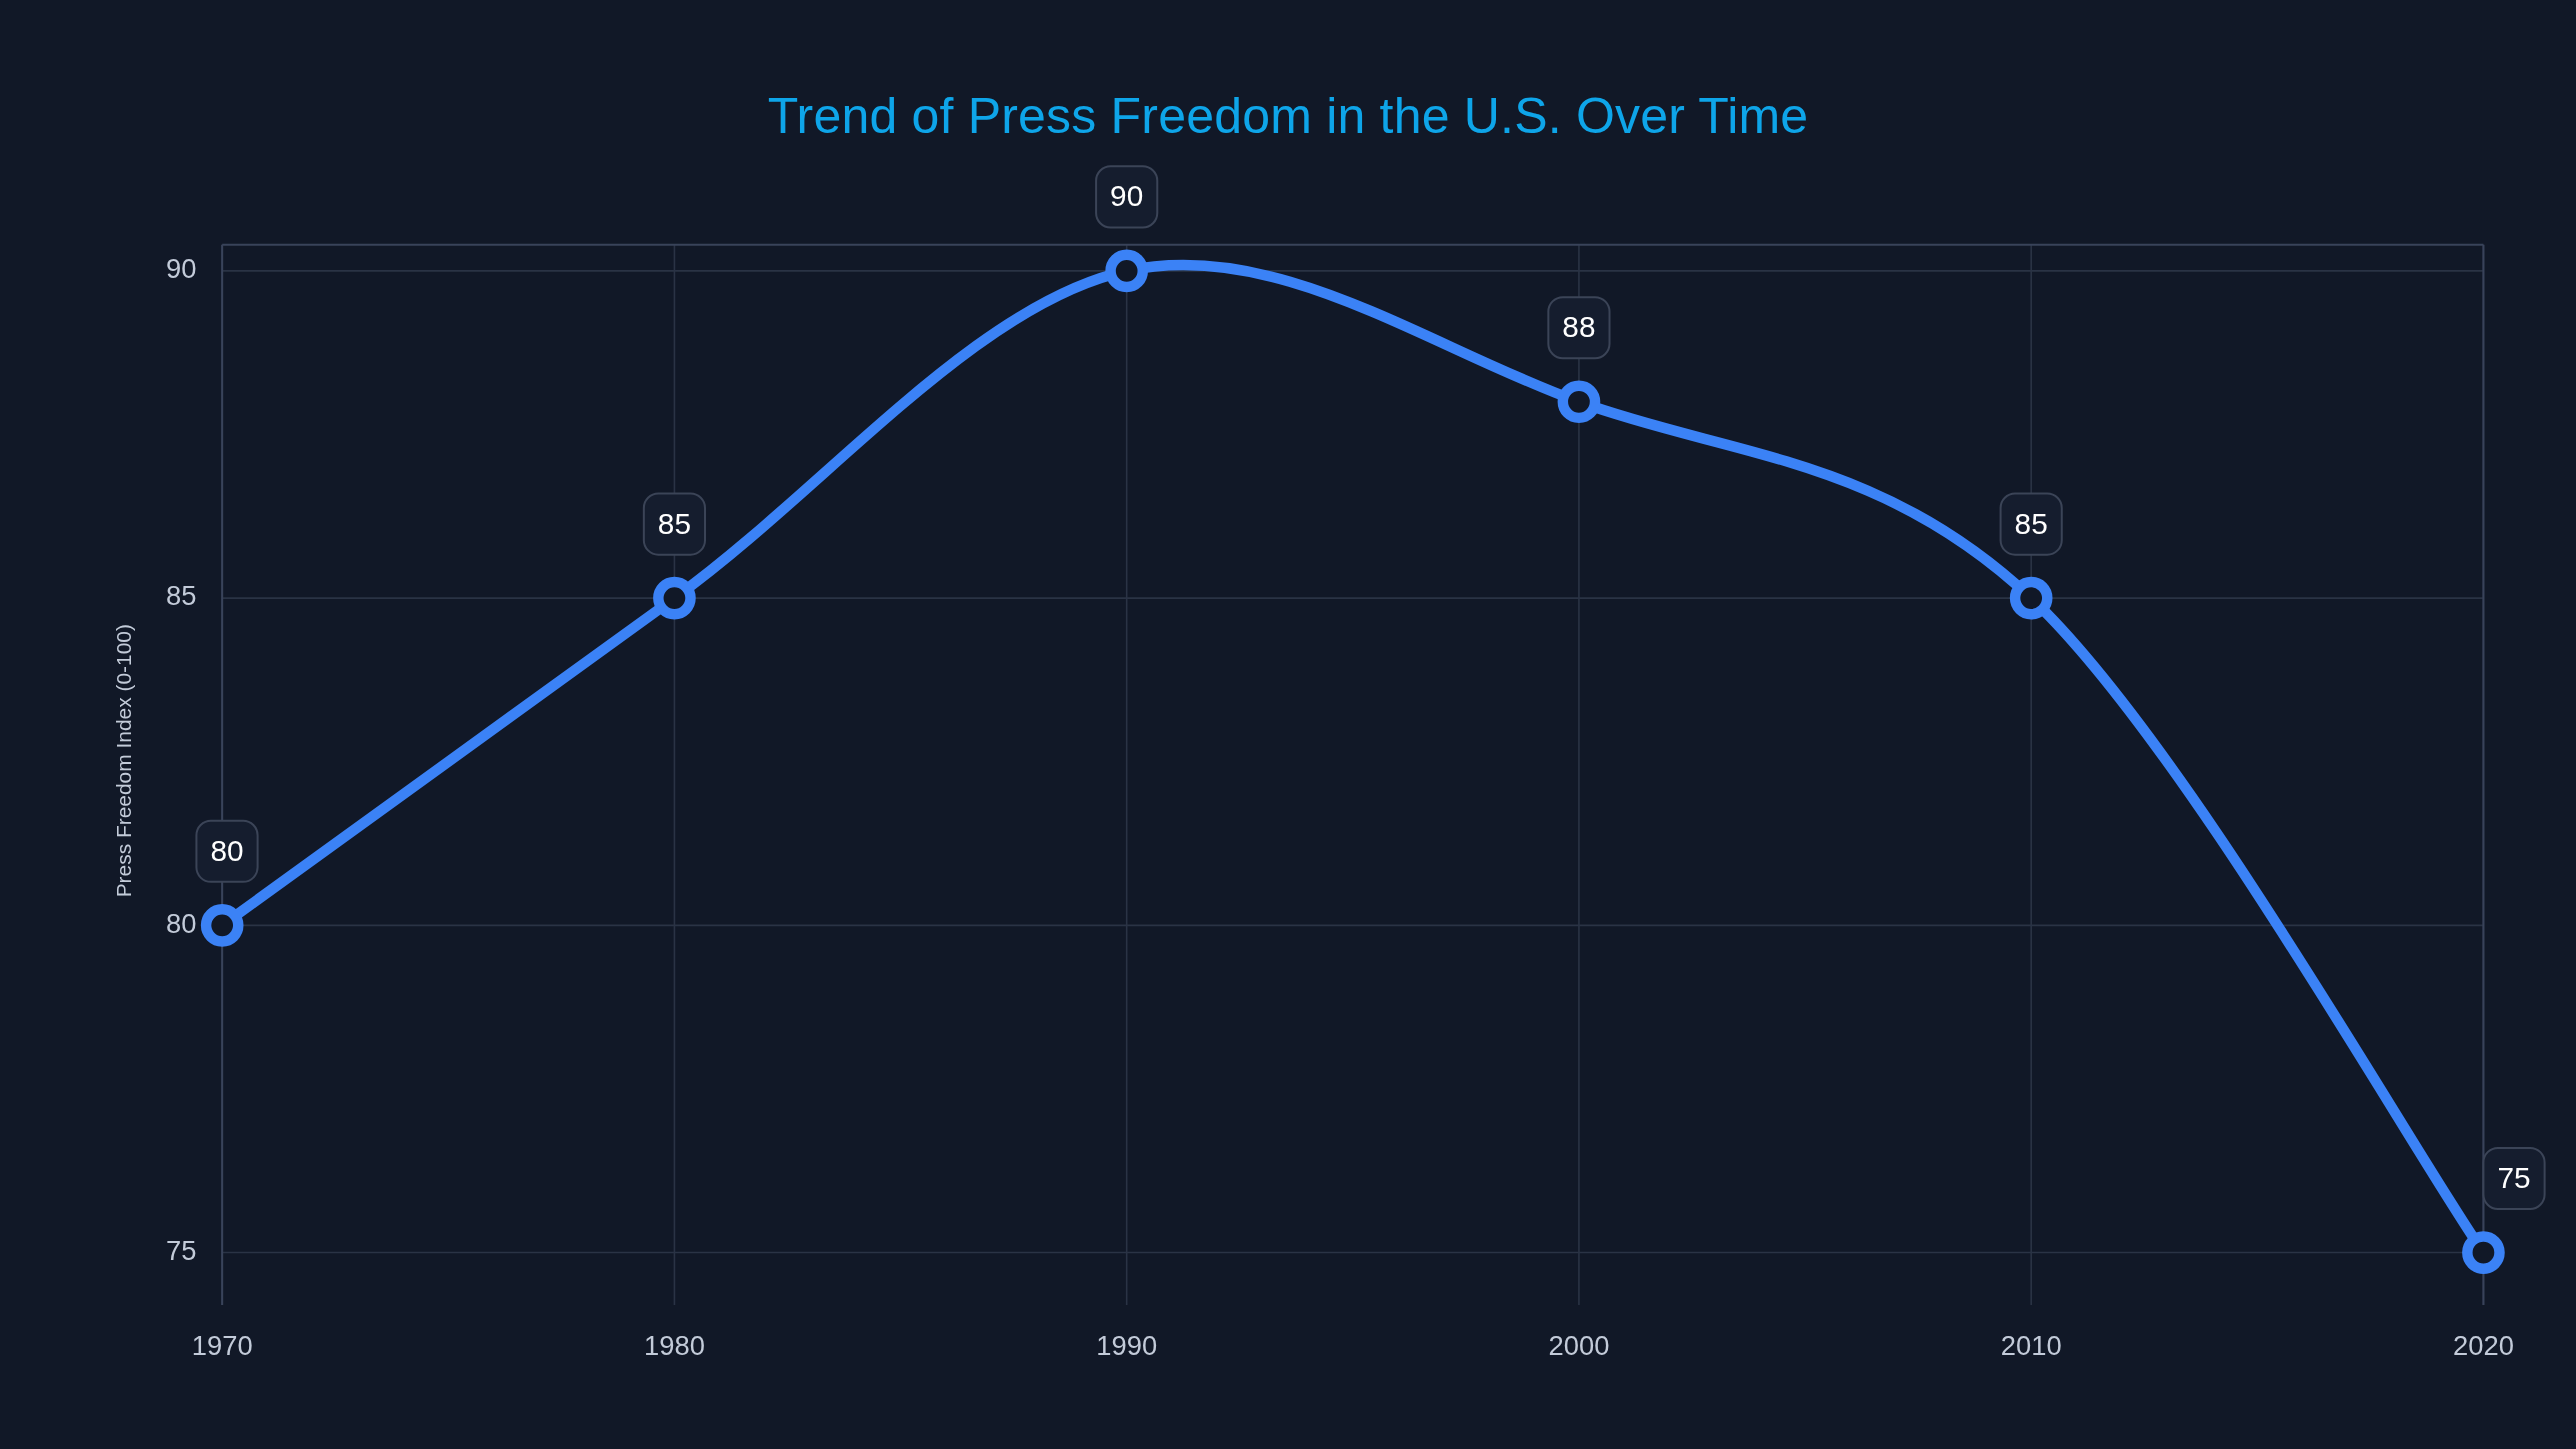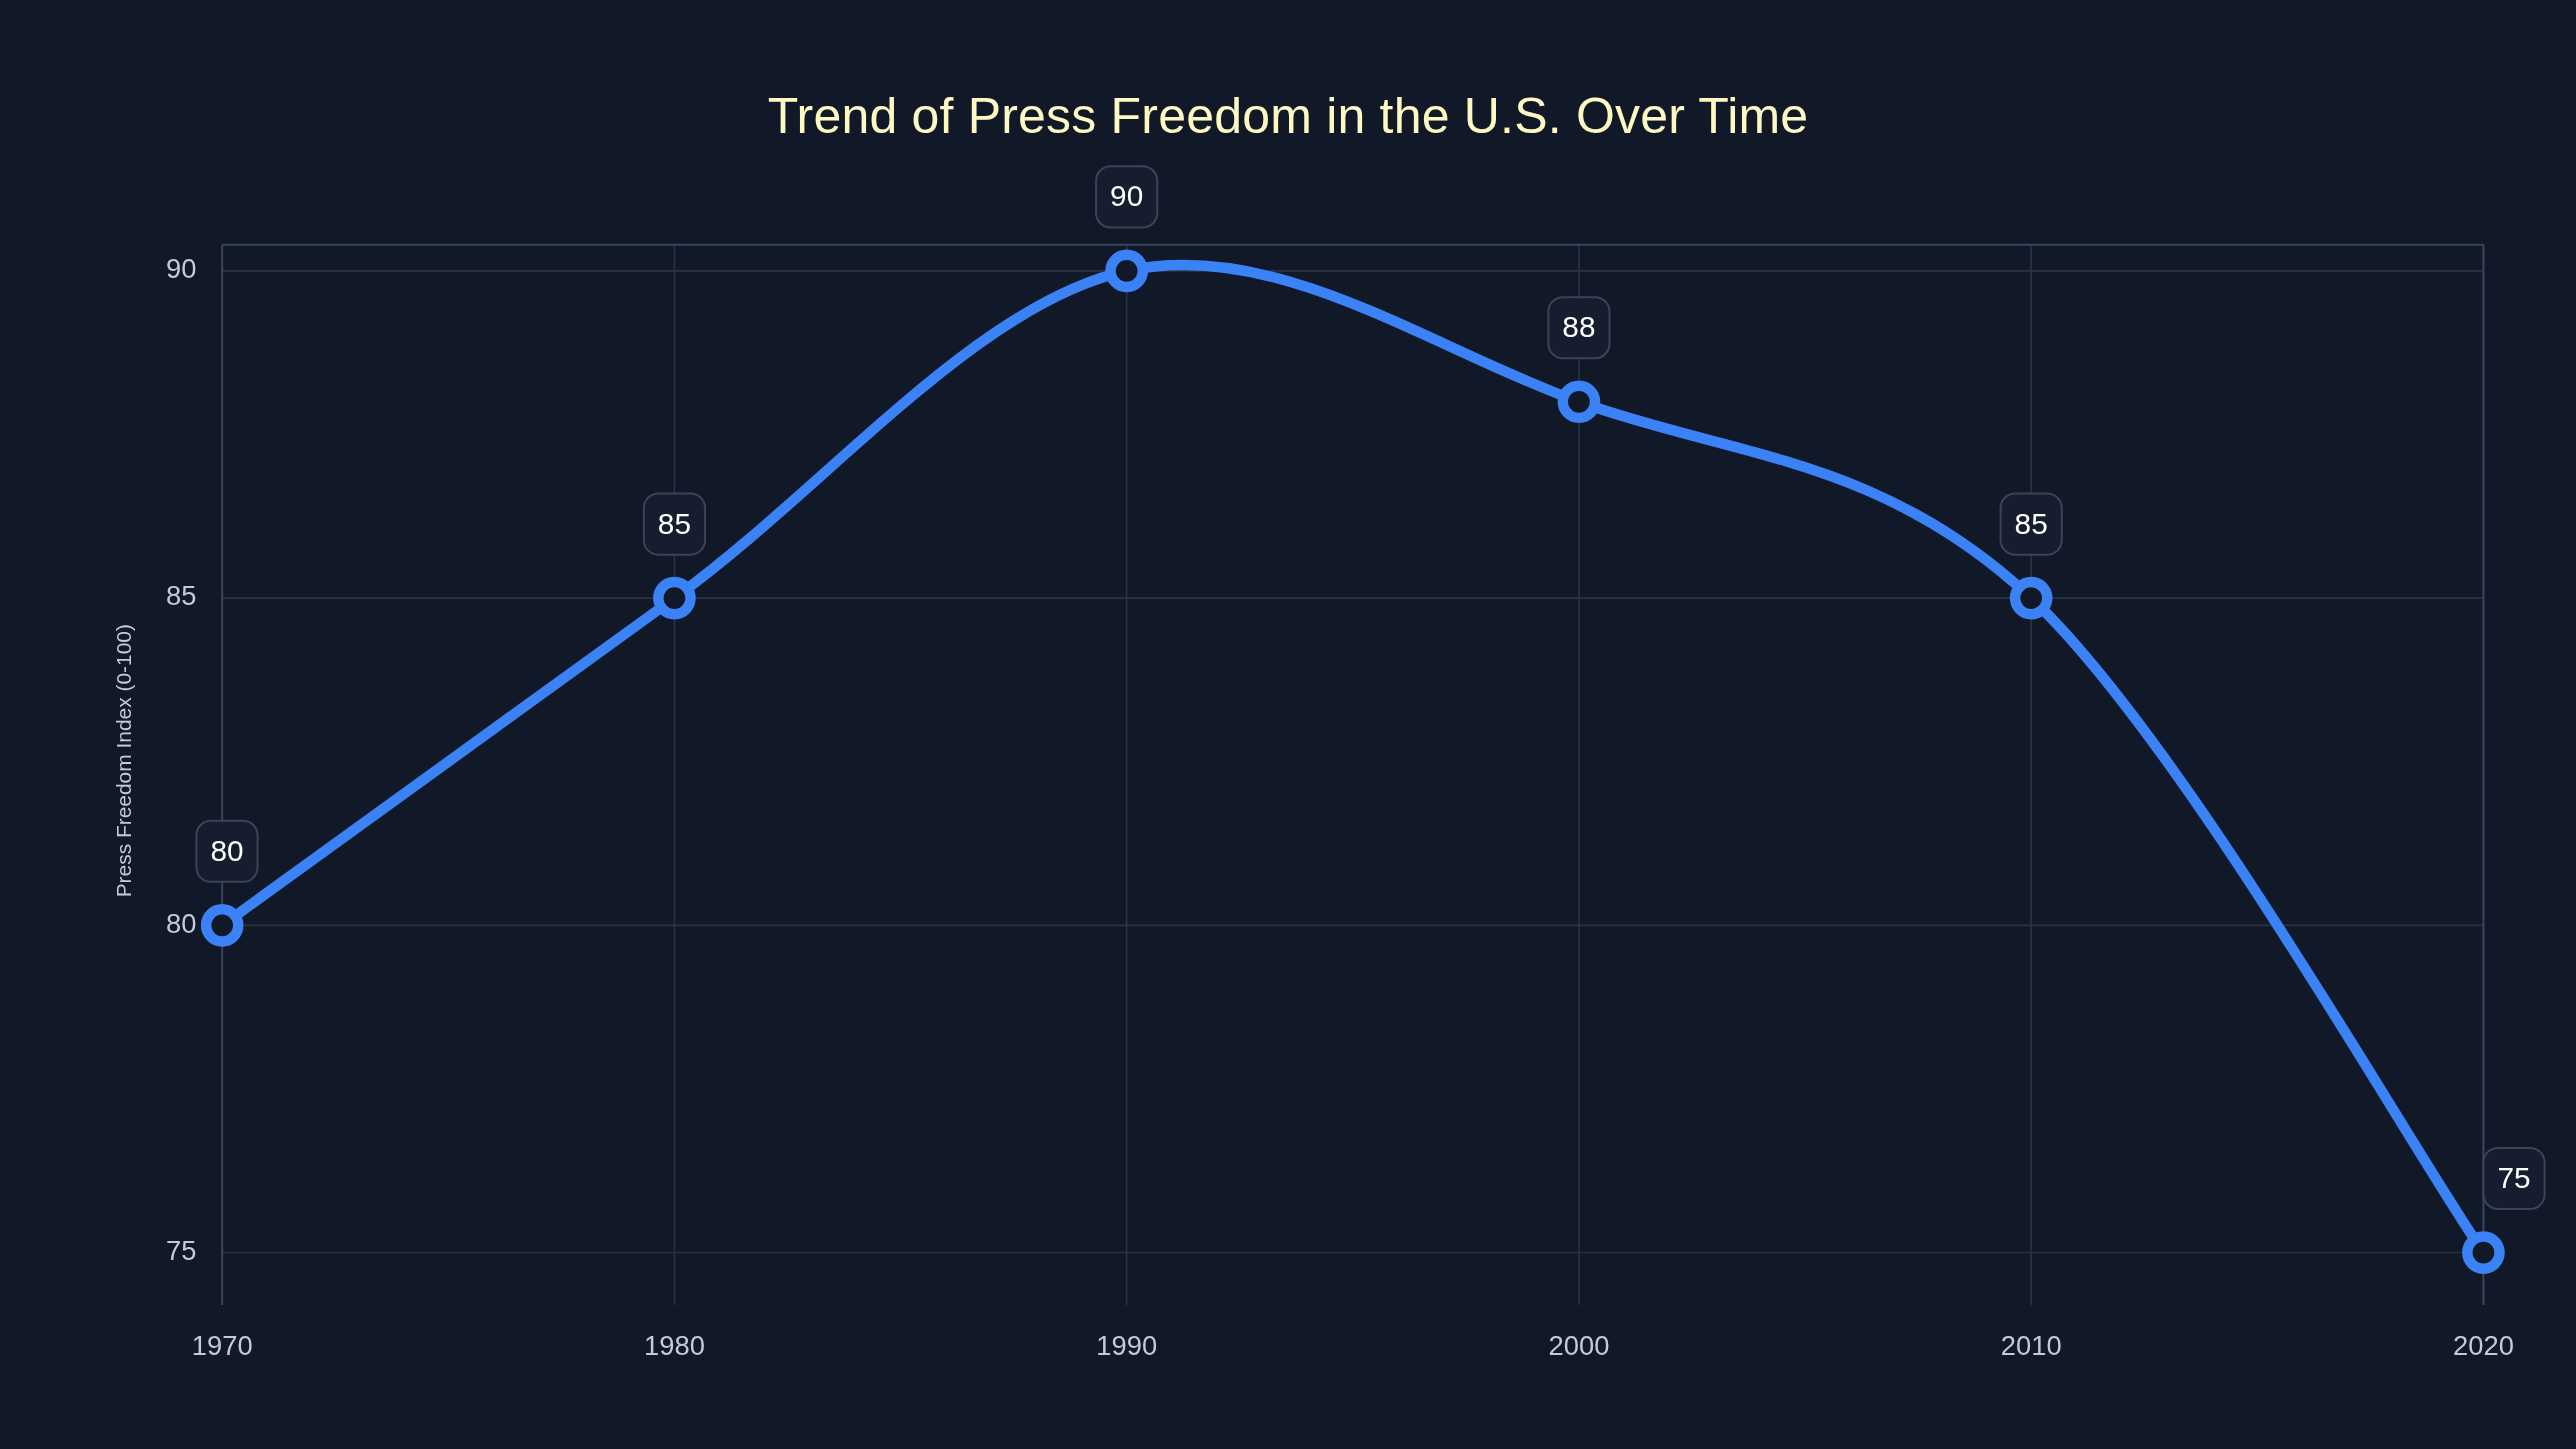--- a/index.html
+++ b/index.html
@@ -11,21 +11,21 @@
   }
   #chart-root {
     position:relative;
     width:2576px; height:1449px;
     background:#111827;
   }
   #chart-title {
     position:absolute;
     top:87px; left:0; width:2576px;
     text-align:center;
-    color:#fef9c3;
+    color:#0ea5e9;
     font-size:50px;
     font-weight:400;
     letter-spacing:0.2px;
     white-space:nowrap;
   }
   #plot-svg {
     position:absolute;
     top:0; left:0;
     width:2576px; height:1449px;
     display:block;

